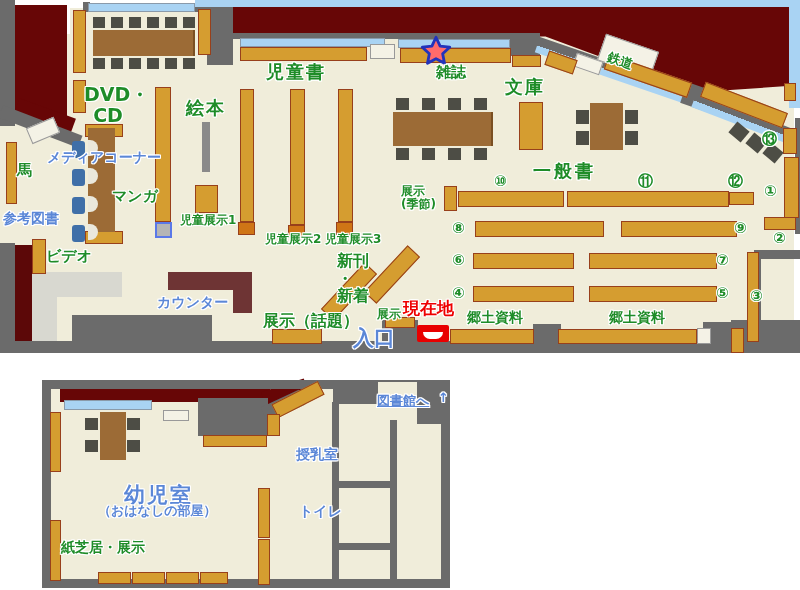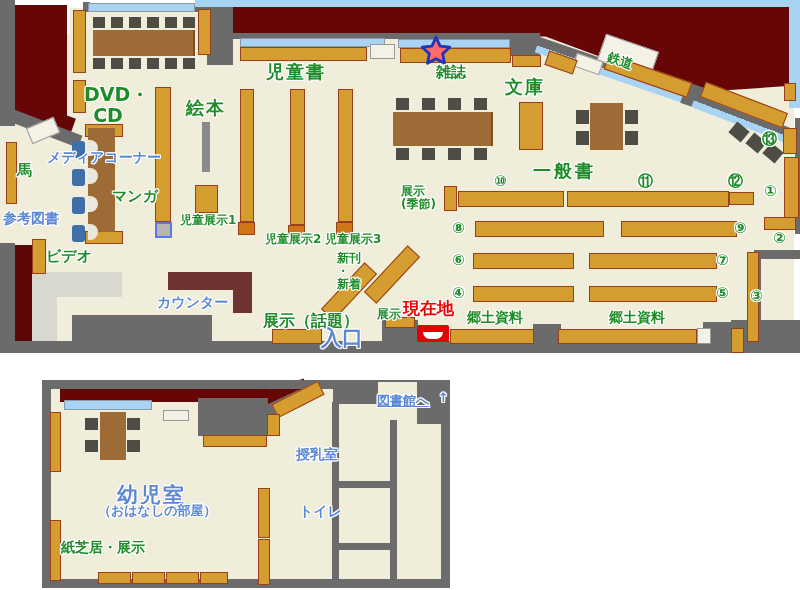--- a/index.html
+++ b/index.html
@@ -228,48 +228,48 @@
 CD</span>
     <span class="lb lbb" style="left: 47px; top: 150px; font-size: 14px;">メディアコーナー</span>
     <span class="lb lg" style="left: 112px; top: 188px; font-size: 15px;">マンガ</span>
     <span class="lb lg" style="left: 17px; top: 162px; font-size: 15px;">馬</span>
     <span class="lb lbb" style="left: 3px; top: 211px; font-size: 14px;">参考図書</span>
     <span class="lb lg" style="left: 46px; top: 248px; font-size: 15px;">ビデオ</span>
     <span class="lb lbb" style="left: 157px; top: 295px; font-size: 14px;">カウンター</span>
     <span class="lb lg" style="left: 180px; top: 214px; font-size: 12px;">児童展示1</span>
     <span class="lb lg" style="left: 265px; top: 233px; font-size: 12px;">児童展示2</span>
     <span class="lb lg" style="left: 325px; top: 233px; font-size: 12px;">児童展示3</span>
-    <span class="lb lg" style="left: 337px; top: 252px; font-size: 12px;">新刊
+    <span class="lb lg" style="left: 337px; top: 252px; font-size: 16px;">新刊
  ・
   新着</span>
     <span class="lb lg" style="left: 263px; top: 312px; font-size: 16px;">展示（話題）</span>
     <span class="lb lg" style="left: 377px; top: 308px; font-size: 12px;">展示</span>
     <span class="lb lg" style="left: 401px; top: 185px; font-size: 12px;">展示
 (季節)</span>
     <span class="lb lg" style="left: 436px; top: 64px; font-size: 15px;">雑誌</span>
     <span class="lb lg" style="left: 505px; top: 77px; font-size: 18px; letter-spacing: 2px;">文庫</span>
     <span class="lb lg" style="left: 610px; top: 50px; font-size: 13px; transform: rotate(19deg); transform-origin: left top;">鉄道</span>
     <span class="lb lg" style="left: 533px; top: 161px; font-size: 18px; letter-spacing: 3px;">一般書</span>
     <span class="lb lg" style="left: 467px; top: 310px; font-size: 14px;">郷土資料</span>
     <span class="lb lg" style="left: 609px; top: 310px; font-size: 14px;">郷土資料</span>
     <span class="lb lr" style="left: 403px; top: 299px; font-size: 17px;">現在地</span>
-    <span class="lb lbb" style="left: 321px; top: 327px; font-size: 21px;">入口</span>
+    <span class="lb lbb" style="left: 321px; top: 327px; font-size: 21px; padding-left: 32px;">入口</span>
     <span class="lb lg" style="left: 494px; top: 173px; font-size: 15px;">⑩</span>
     <span class="lb lg" style="left: 638px; top: 173px; font-size: 15px;">⑪</span>
     <span class="lb lg" style="left: 728px; top: 173px; font-size: 15px;">⑫</span>
     <span class="lb lg" style="left: 762px; top: 131px; font-size: 15px;">⑬</span>
     <span class="lb lg" style="left: 764px; top: 183px; font-size: 15px;">①</span>
     <span class="lb lg" style="left: 773px; top: 230px; font-size: 15px;">②</span>
     <span class="lb lg" style="left: 750px; top: 288px; font-size: 15px;">③</span>
     <span class="lb lg" style="left: 452px; top: 220px; font-size: 15px;">⑧</span>
     <span class="lb lg" style="left: 734px; top: 220px; font-size: 15px;">⑨</span>
     <span class="lb lg" style="left: 452px; top: 252px; font-size: 15px;">⑥</span>
     <span class="lb lg" style="left: 716px; top: 252px; font-size: 15px;">⑦</span>
     <span class="lb lg" style="left: 452px; top: 285px; font-size: 15px;">④</span>
     <span class="lb lg" style="left: 716px; top: 285px; font-size: 15px;">⑤</span>
     <span class="lb lbb" style="left: 377px; top: 394px; font-size: 13px; text-decoration: underline;">図書館へ</span>
     <span class="lb lbb" style="left: 438px; top: 391px; font-size: 13px;">↑</span>
     <span class="lb lbb" style="left: 296px; top: 447px; font-size: 14px;">授乳室</span>
     <span class="lb lbb" style="left: 299px; top: 504px; font-size: 14px;">トイレ</span>
-    <span class="lb lbb" style="left: 117px; top: 484px; font-size: 21px; letter-spacing: 2px;">幼児室</span>
+    <span class="lb lbb" style="left: 124px; top: 484px; font-size: 21px; letter-spacing: 2px;">幼児室</span>
     <span class="lb lbb" style="left: 98px; top: 504px; font-size: 13px;">（おはなしの部屋）</span>
     <span class="lb lg" style="left: 61px; top: 540px; font-size: 14px;">紙芝居・展示</span>
   </div>
 
 </body></html>

